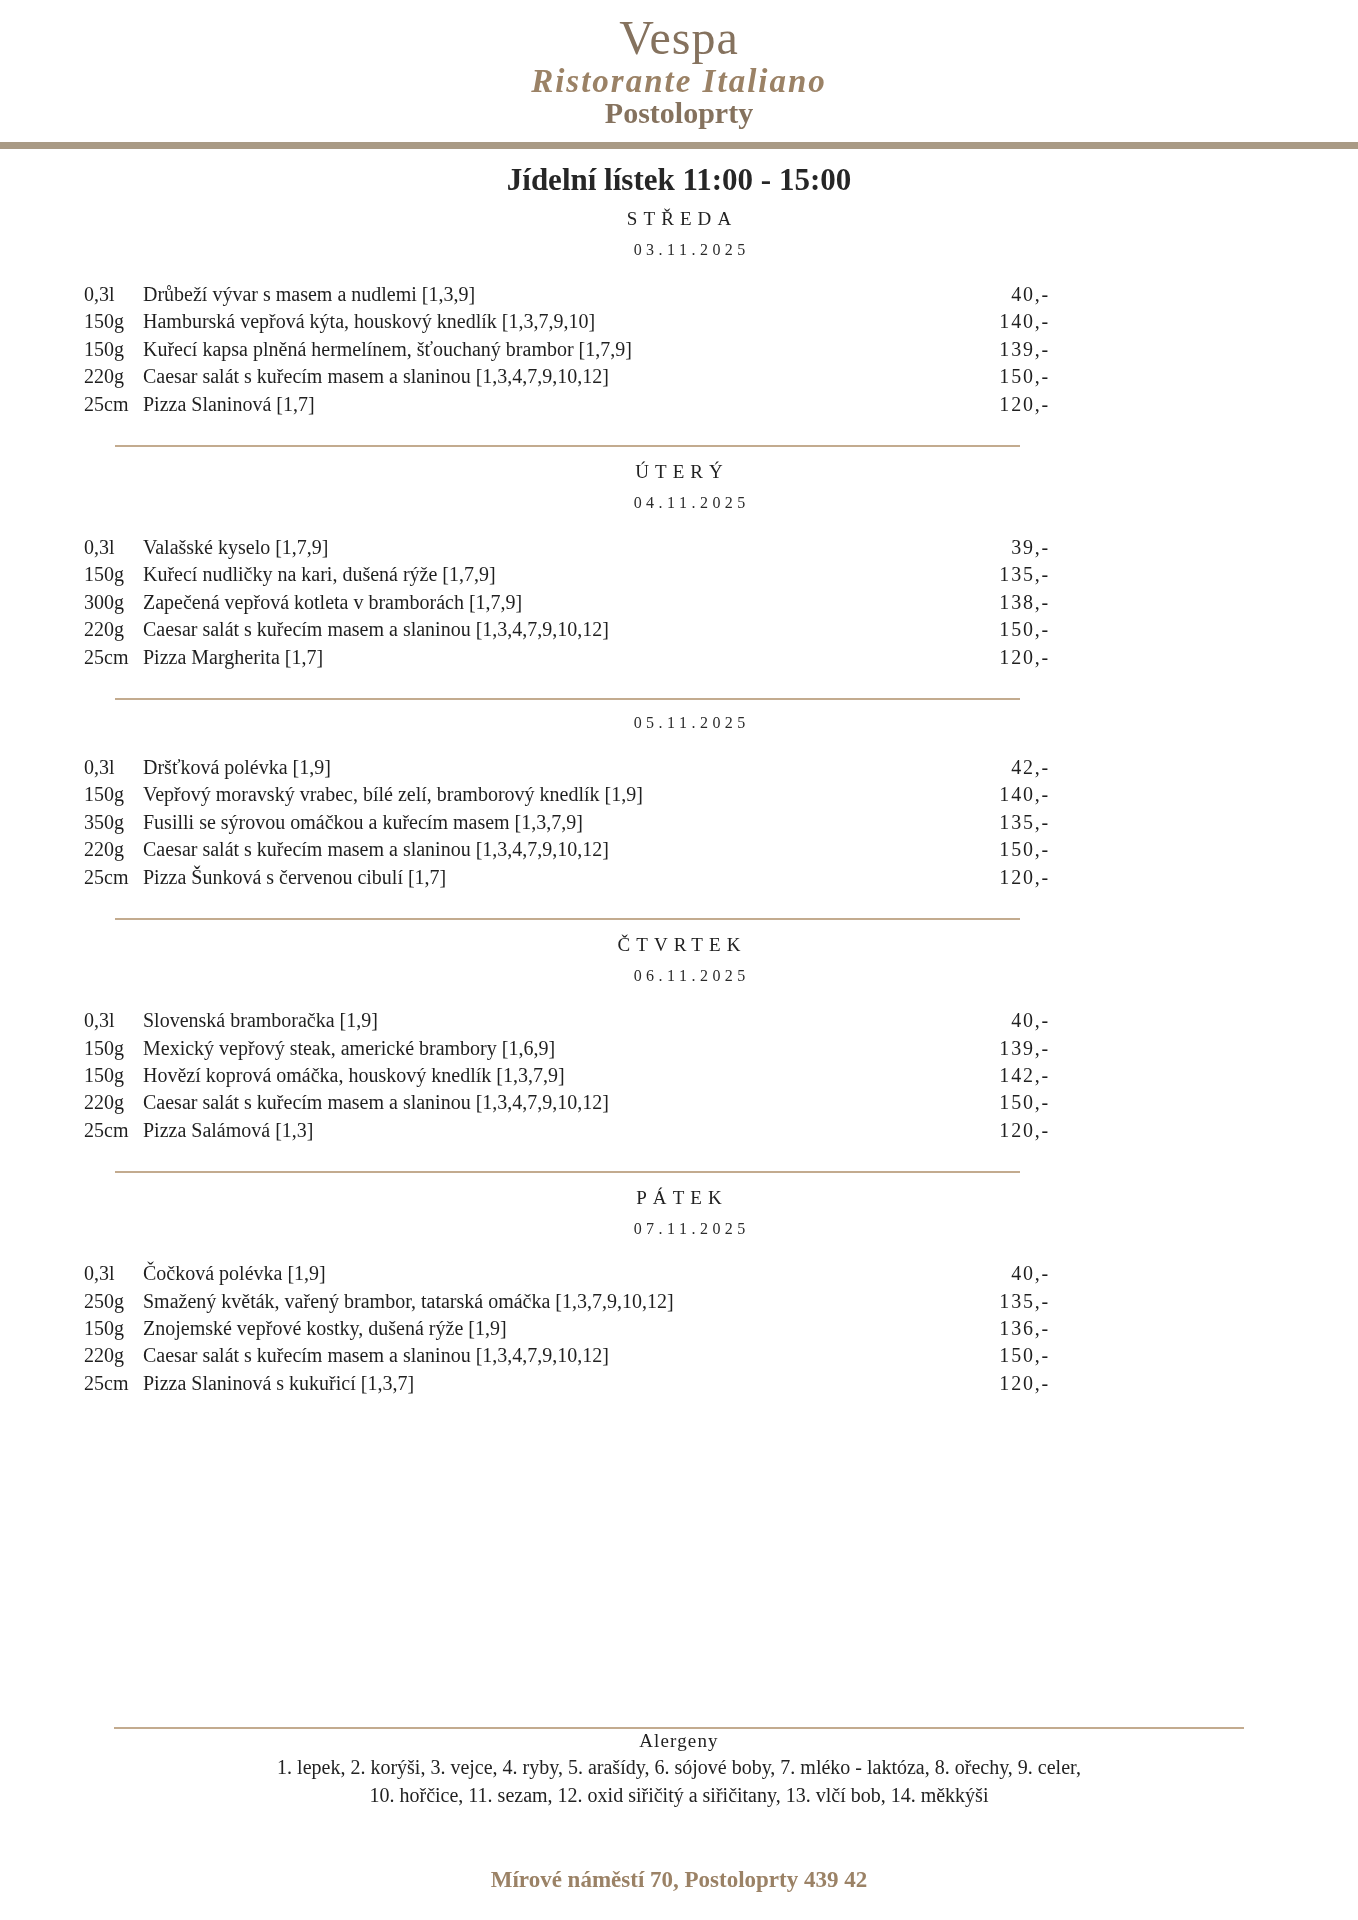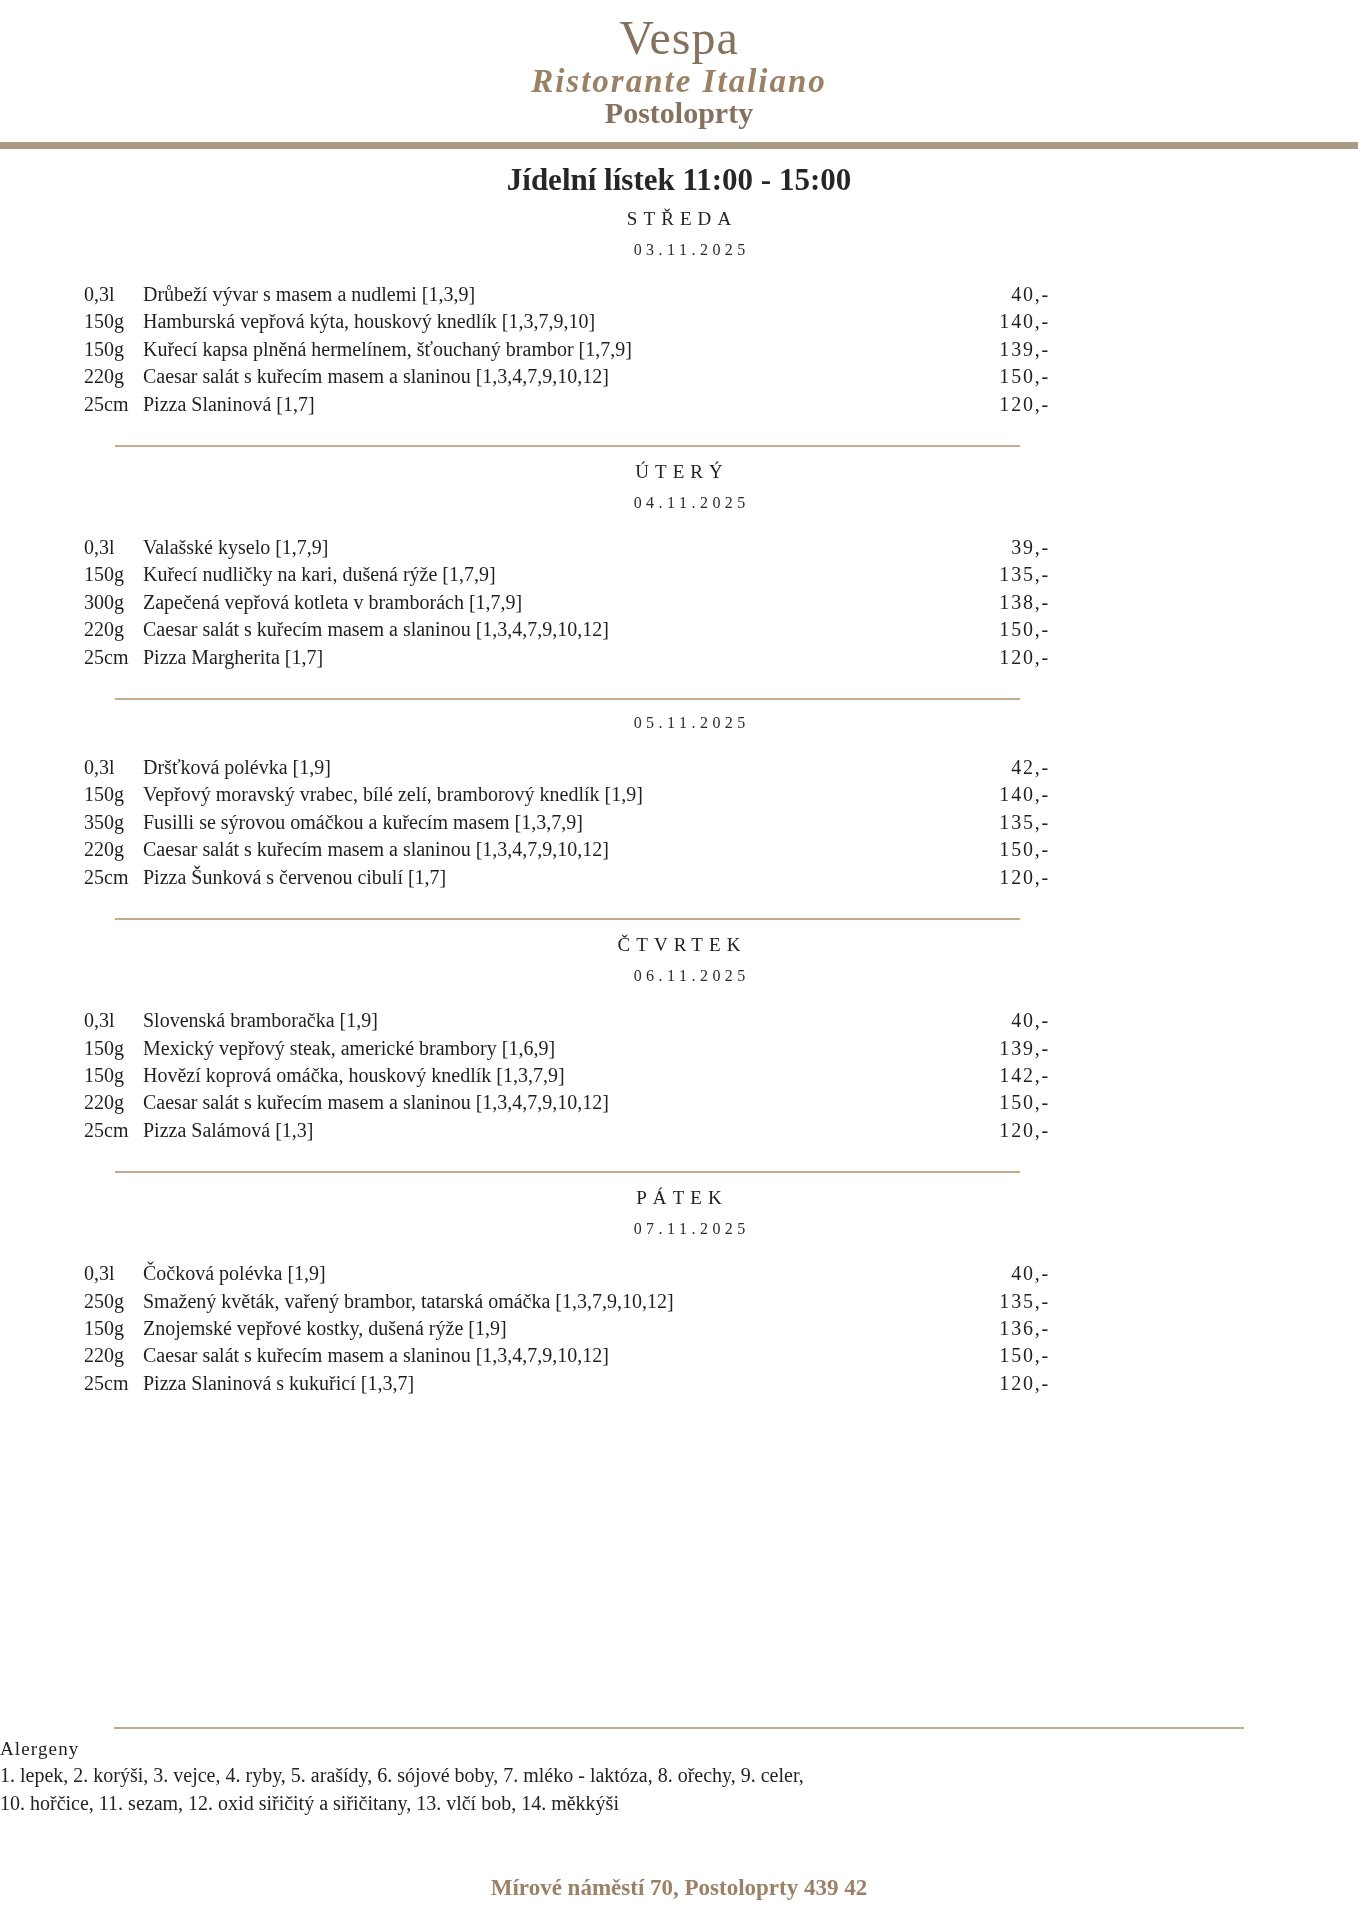--- a/index.html
+++ b/index.html
@@ -104,21 +104,21 @@
     background: var(--divider, #c3ab8f);
   }
 
   
   .allergens-divider {
     height: 2px;
     width: 1130px;
     margin: 330px 0 0 114px;
     background: var(--divider, #c3ab8f);
   }
-  .allergens { text-align: left; margin-top: 8px; }
+  .allergens { text-align: center; }
   .allergens-title {
     font-size: 19px;
     line-height: 24px;
     letter-spacing: 0.06em;
     color: #222222;
   }
   .allergens-line {
     font-size: 20px;
     line-height: 28px;
     color: #222222;

